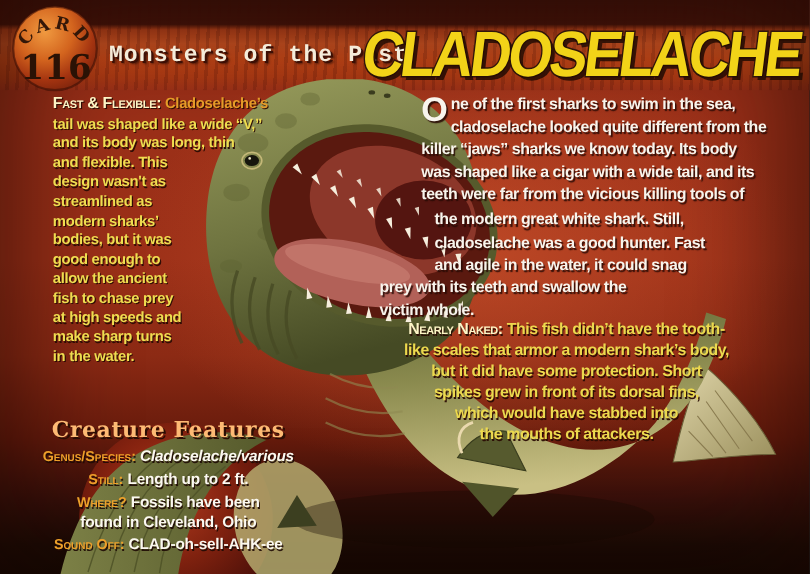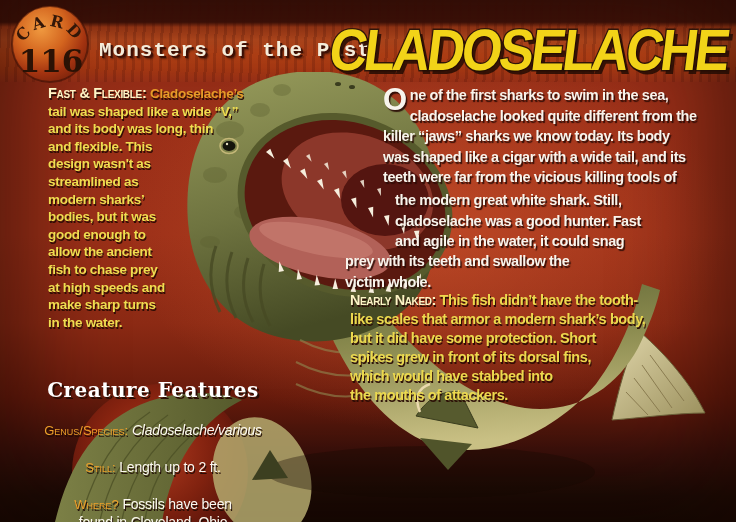--- a/index.html
+++ b/index.html
@@ -34,29 +34,29 @@
     color:#efdd50;text-shadow:1px 1.5px 0 rgba(42,12,4,.95);margin-left:32px;}
   .smallcaps{font-variant:small-caps;}
   .lead-label{color:#fdf5c6;font-size:14.5px;}
   .hl-orange{color:#e59b28;}
   .main-p1{position:absolute;left:383px;top:85px;white-space:pre;}
   .main-p2{position:absolute;left:395px;top:190px;width:330px;text-align:left;white-space:pre;}
   .main-p3{position:absolute;left:345px;top:251px;white-space:pre;}
   .white-text{font-size:14.5px;line-height:20.5px;font-weight:bold;letter-spacing:-.4px;
     color:#f8f4ec;text-shadow:1.5px 2px 1px rgba(40,10,4,.9);}
   .dropcap{float:left;font-size:31px;line-height:27px;margin:1px 3px 0 0;font-weight:800;}
-  .nearly{position:absolute;left:350px;top:291px;width:330px;text-align:left;
+  .nearly{position:absolute;left:350px;top:291px;width:330px;text-align:center;
     font-size:14.5px;line-height:19px;font-weight:bold;letter-spacing:-.4px;white-space:pre-line;
     color:#ecd94e;text-shadow:1px 1.5px 0 rgba(42,12,4,.95);}
   
   .features{position:absolute;left:12px;top:378px;width:282px;text-align:center;}
   .features-heading{font-family:"DejaVu Serif",serif;font-size:20px;font-weight:bold;
-    color:#ffffff;text-shadow:2px 2px 0 #2a0d04;letter-spacing:.5px;margin-bottom:3px;}
-  .feat-row{font-size:14px;line-height:16.2px;font-weight:normal;letter-spacing:-.2px;
-    color:#fbf8f0;text-shadow:1px 1.5px 0 rgba(30,10,4,.9);margin-top:20px;white-space:pre-line;}
+    color:#fdba74;text-shadow:2px 2px 0 #2a0d04;letter-spacing:.5px;margin-bottom:3px;}
+  .feat-row{font-size:14px;line-height:16.2px;font-weight:bold;letter-spacing:-.2px;
+    color:#fbf8f0;text-shadow:1px 1.5px 0 rgba(30,10,4,.9);margin-top:4px;white-space:pre-line;}
   .feat-label{color:#eda02a;font-size:13px;font-variant:small-caps;letter-spacing:0;}
   .feat-em{font-style:italic;}
   .shark{position:absolute;left:0;top:0;}
 </style>
 </head>
 <body>
 
 <div class="card">
   <div class="bg-base"></div>
   <div class="bg-glow"></div>

